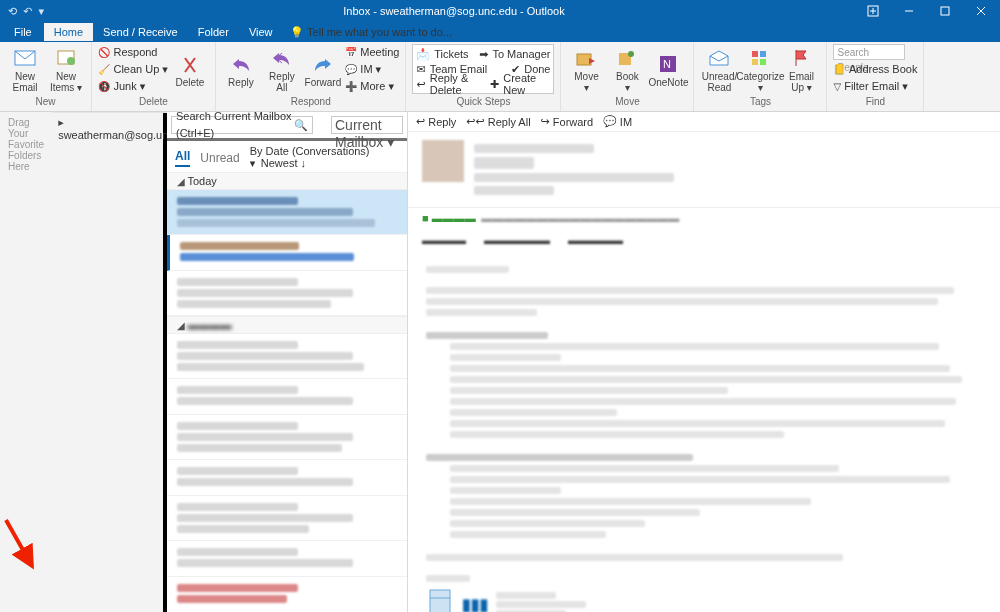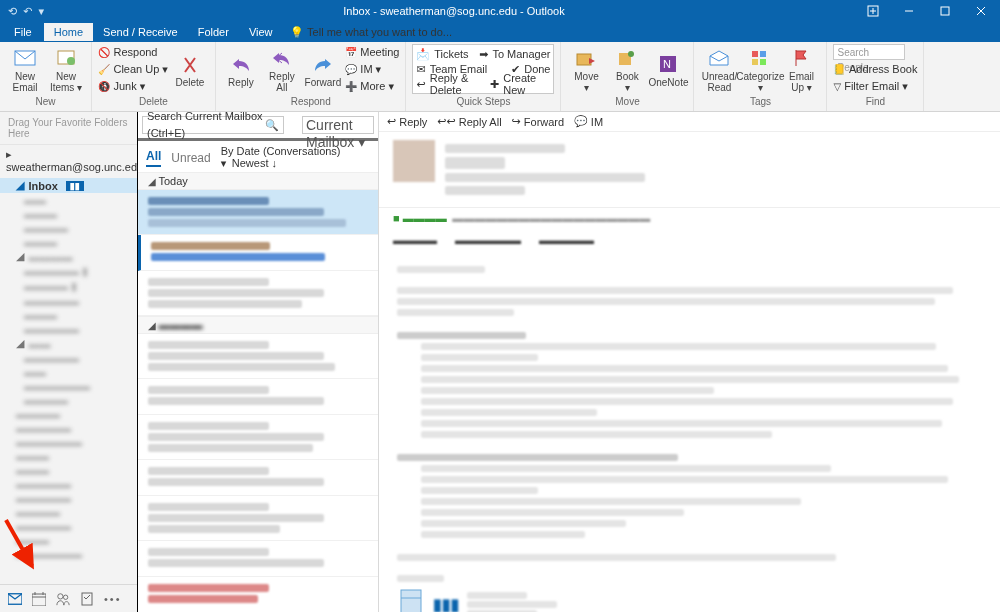--- a/index.html
+++ b/index.html
@@ -29,21 +29,21 @@
 .bigbtn .ic{width:22px;height:22px;display:flex;align-items:center;justify-content:center}
 .bigbtn .lbl{font-size:10px;color:#444;text-align:center;line-height:1.1}
 .stack{display:flex;flex-direction:column;gap:1px}
 .stack .row{display:flex;align-items:center;gap:3px;font-size:10px;color:#444;height:16px}
 .qs-box{border:1px solid #c9c9c9;background:#fff;width:142px;height:50px;display:flex;flex-direction:column;padding:2px 3px;justify-content:space-between;font-size:10px;color:#444;position:relative}
 .qs-box .r{display:flex;align-items:center;gap:4px;height:14px}
 .search-people{border:1px solid #c9c9c9;background:#fff;width:72px;height:16px;font-size:10px;color:#999;padding:0 3px;line-height:15px}
 
 
 .main{display:flex;height:500px}
-.navpane{width:138px;background:#f3f3f3;border-right:1px solid #000000;display:flex;flex-direction:column}
+.navpane{width:167px;background:#f3f3f3;border-right:4px solid #000000;display:flex;flex-direction:row}
 .navpane .fav{color:#9a9a9a;font-size:10px;padding:5px 8px}
 .navpane .acct{font-size:11px;padding:3px 6px;color:#444;border-top:1px solid #e5e5e5}
 .navpane .folders{flex:1;overflow:hidden;padding:2px 0}
 .folder{padding:1px 8px 1px 16px;font-size:11px;color:#777;display:flex;align-items:center;gap:4px}
 .folder.sel{background:#cde6f7;color:#0a64ad;font-weight:bold}
 .folder.sub{padding-left:24px}
 .folder .blur{filter:blur(2px);color:#aaa}
 .viewswitch{height:28px;border-top:1px solid #d9d9d9;display:flex;align-items:center;gap:10px;padding:0 8px}
 .viewswitch svg{width:14px;height:14px}
 

